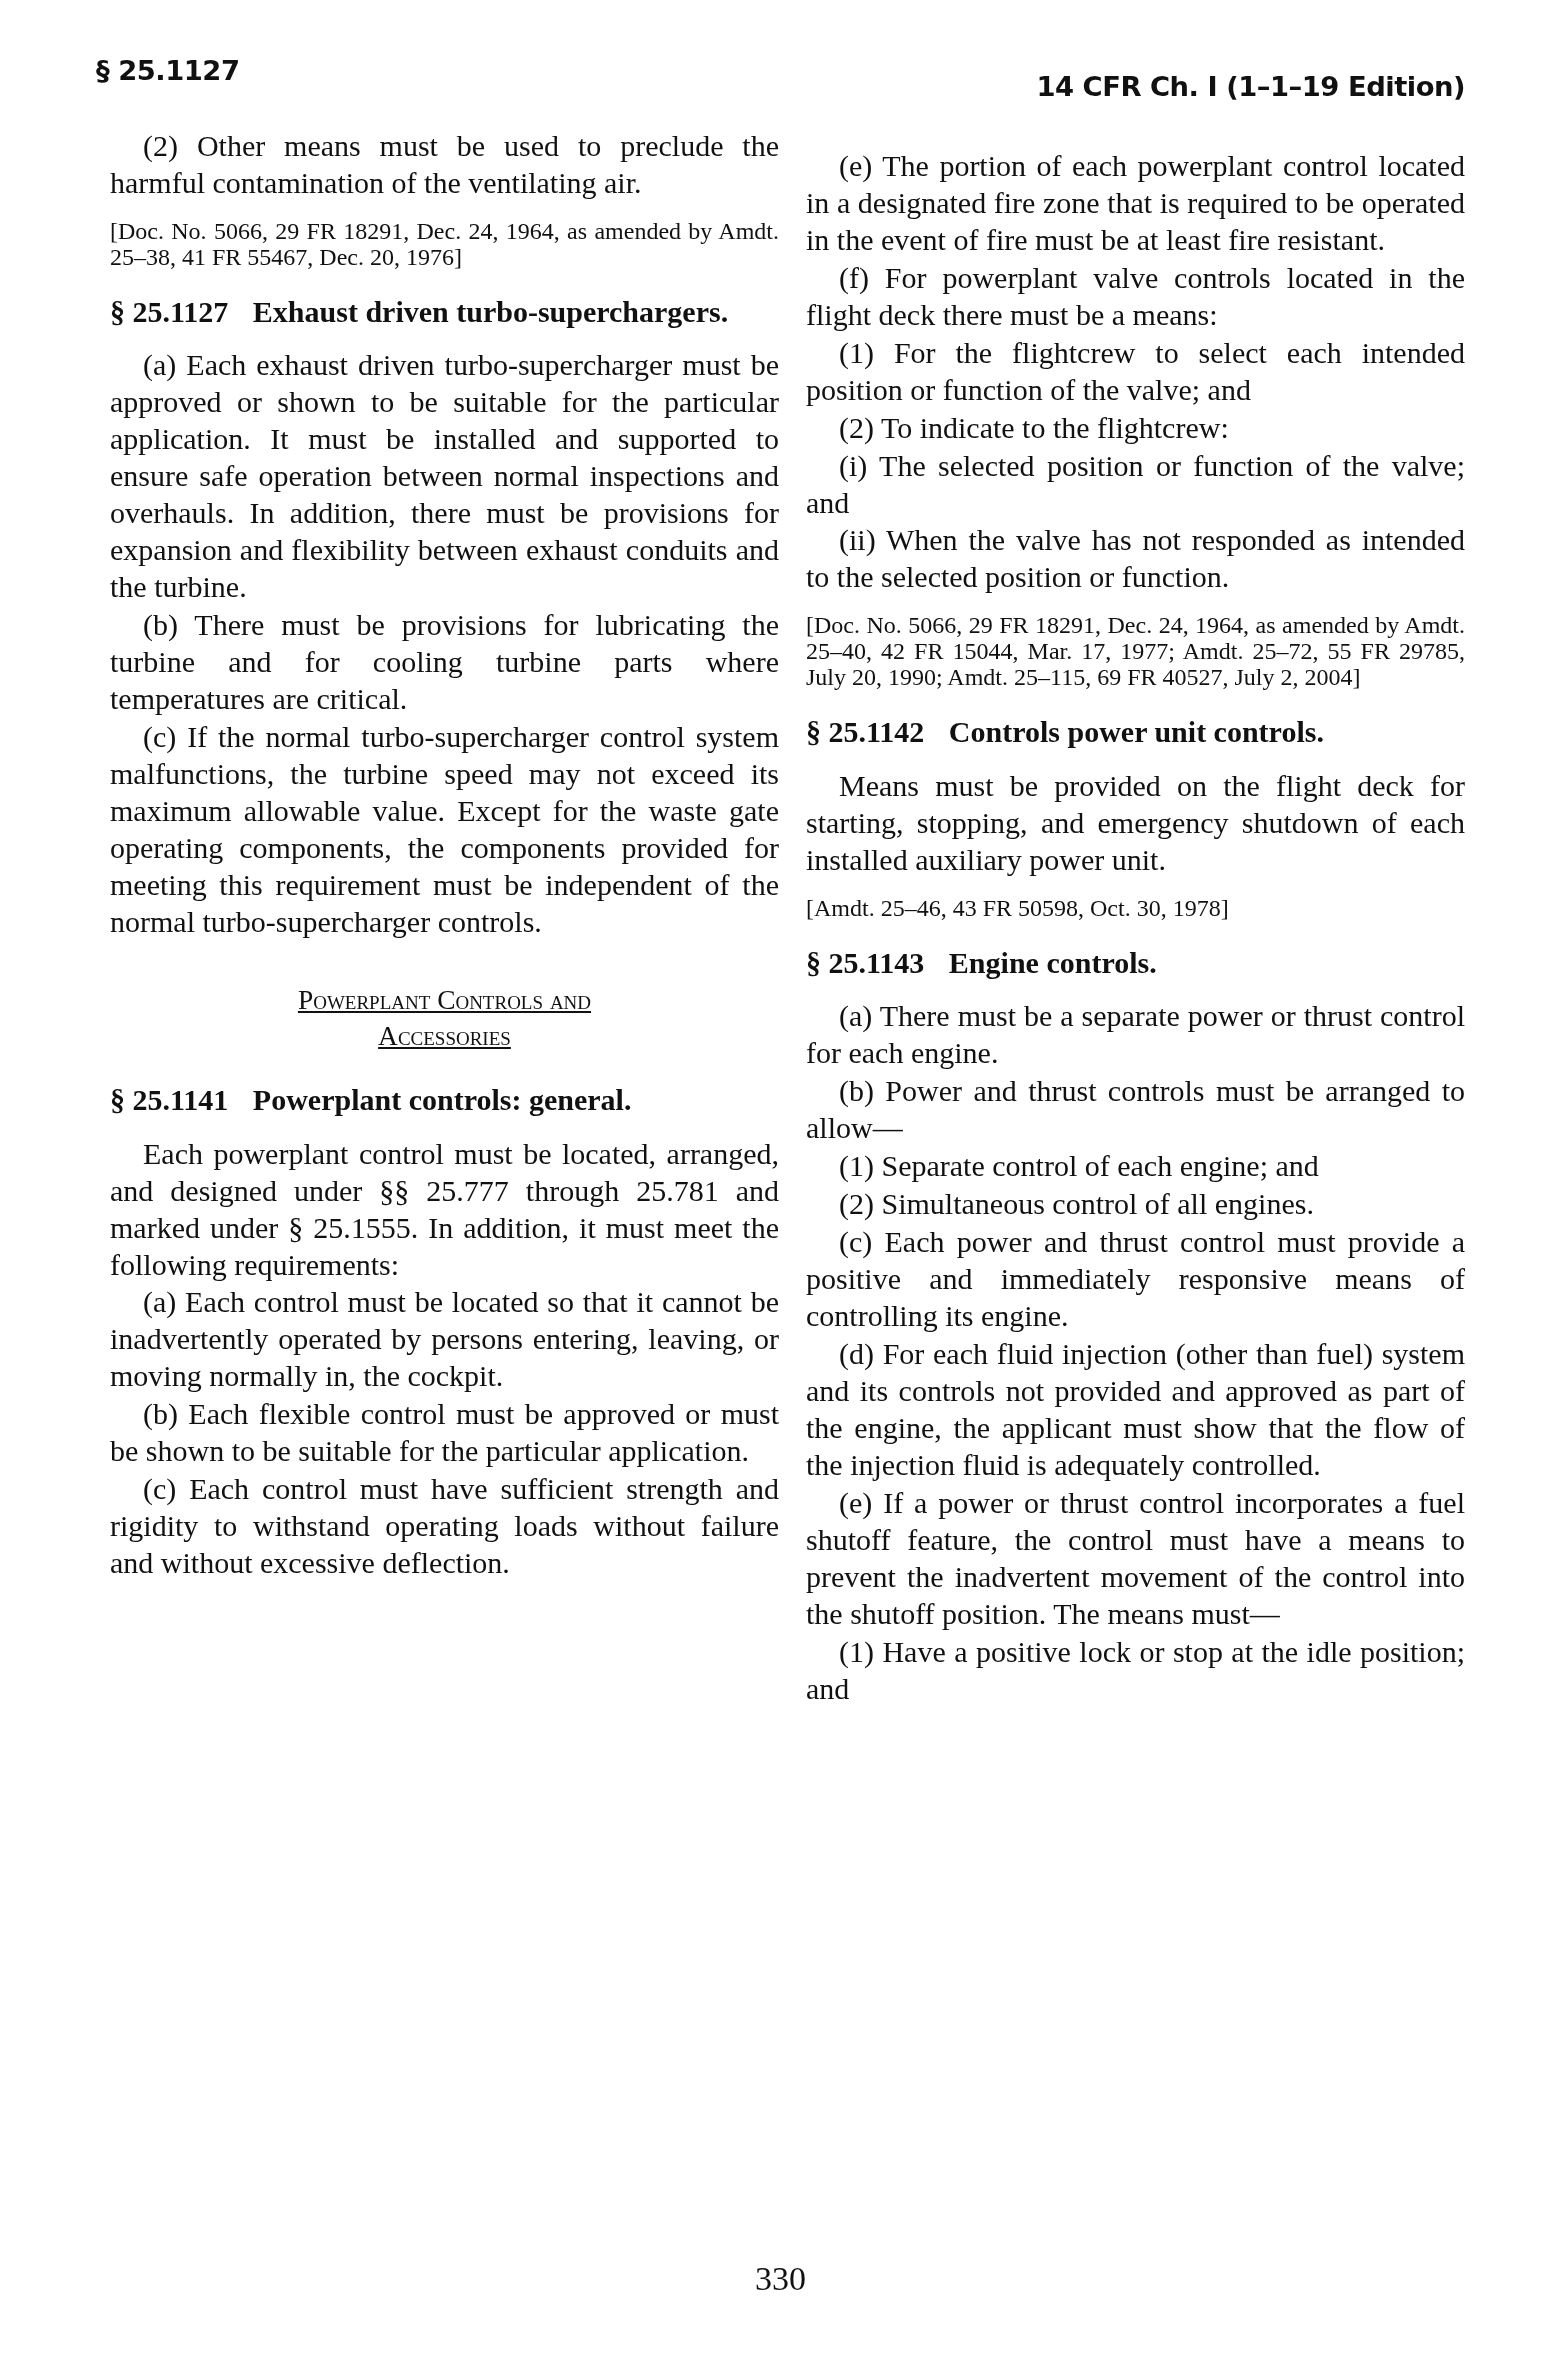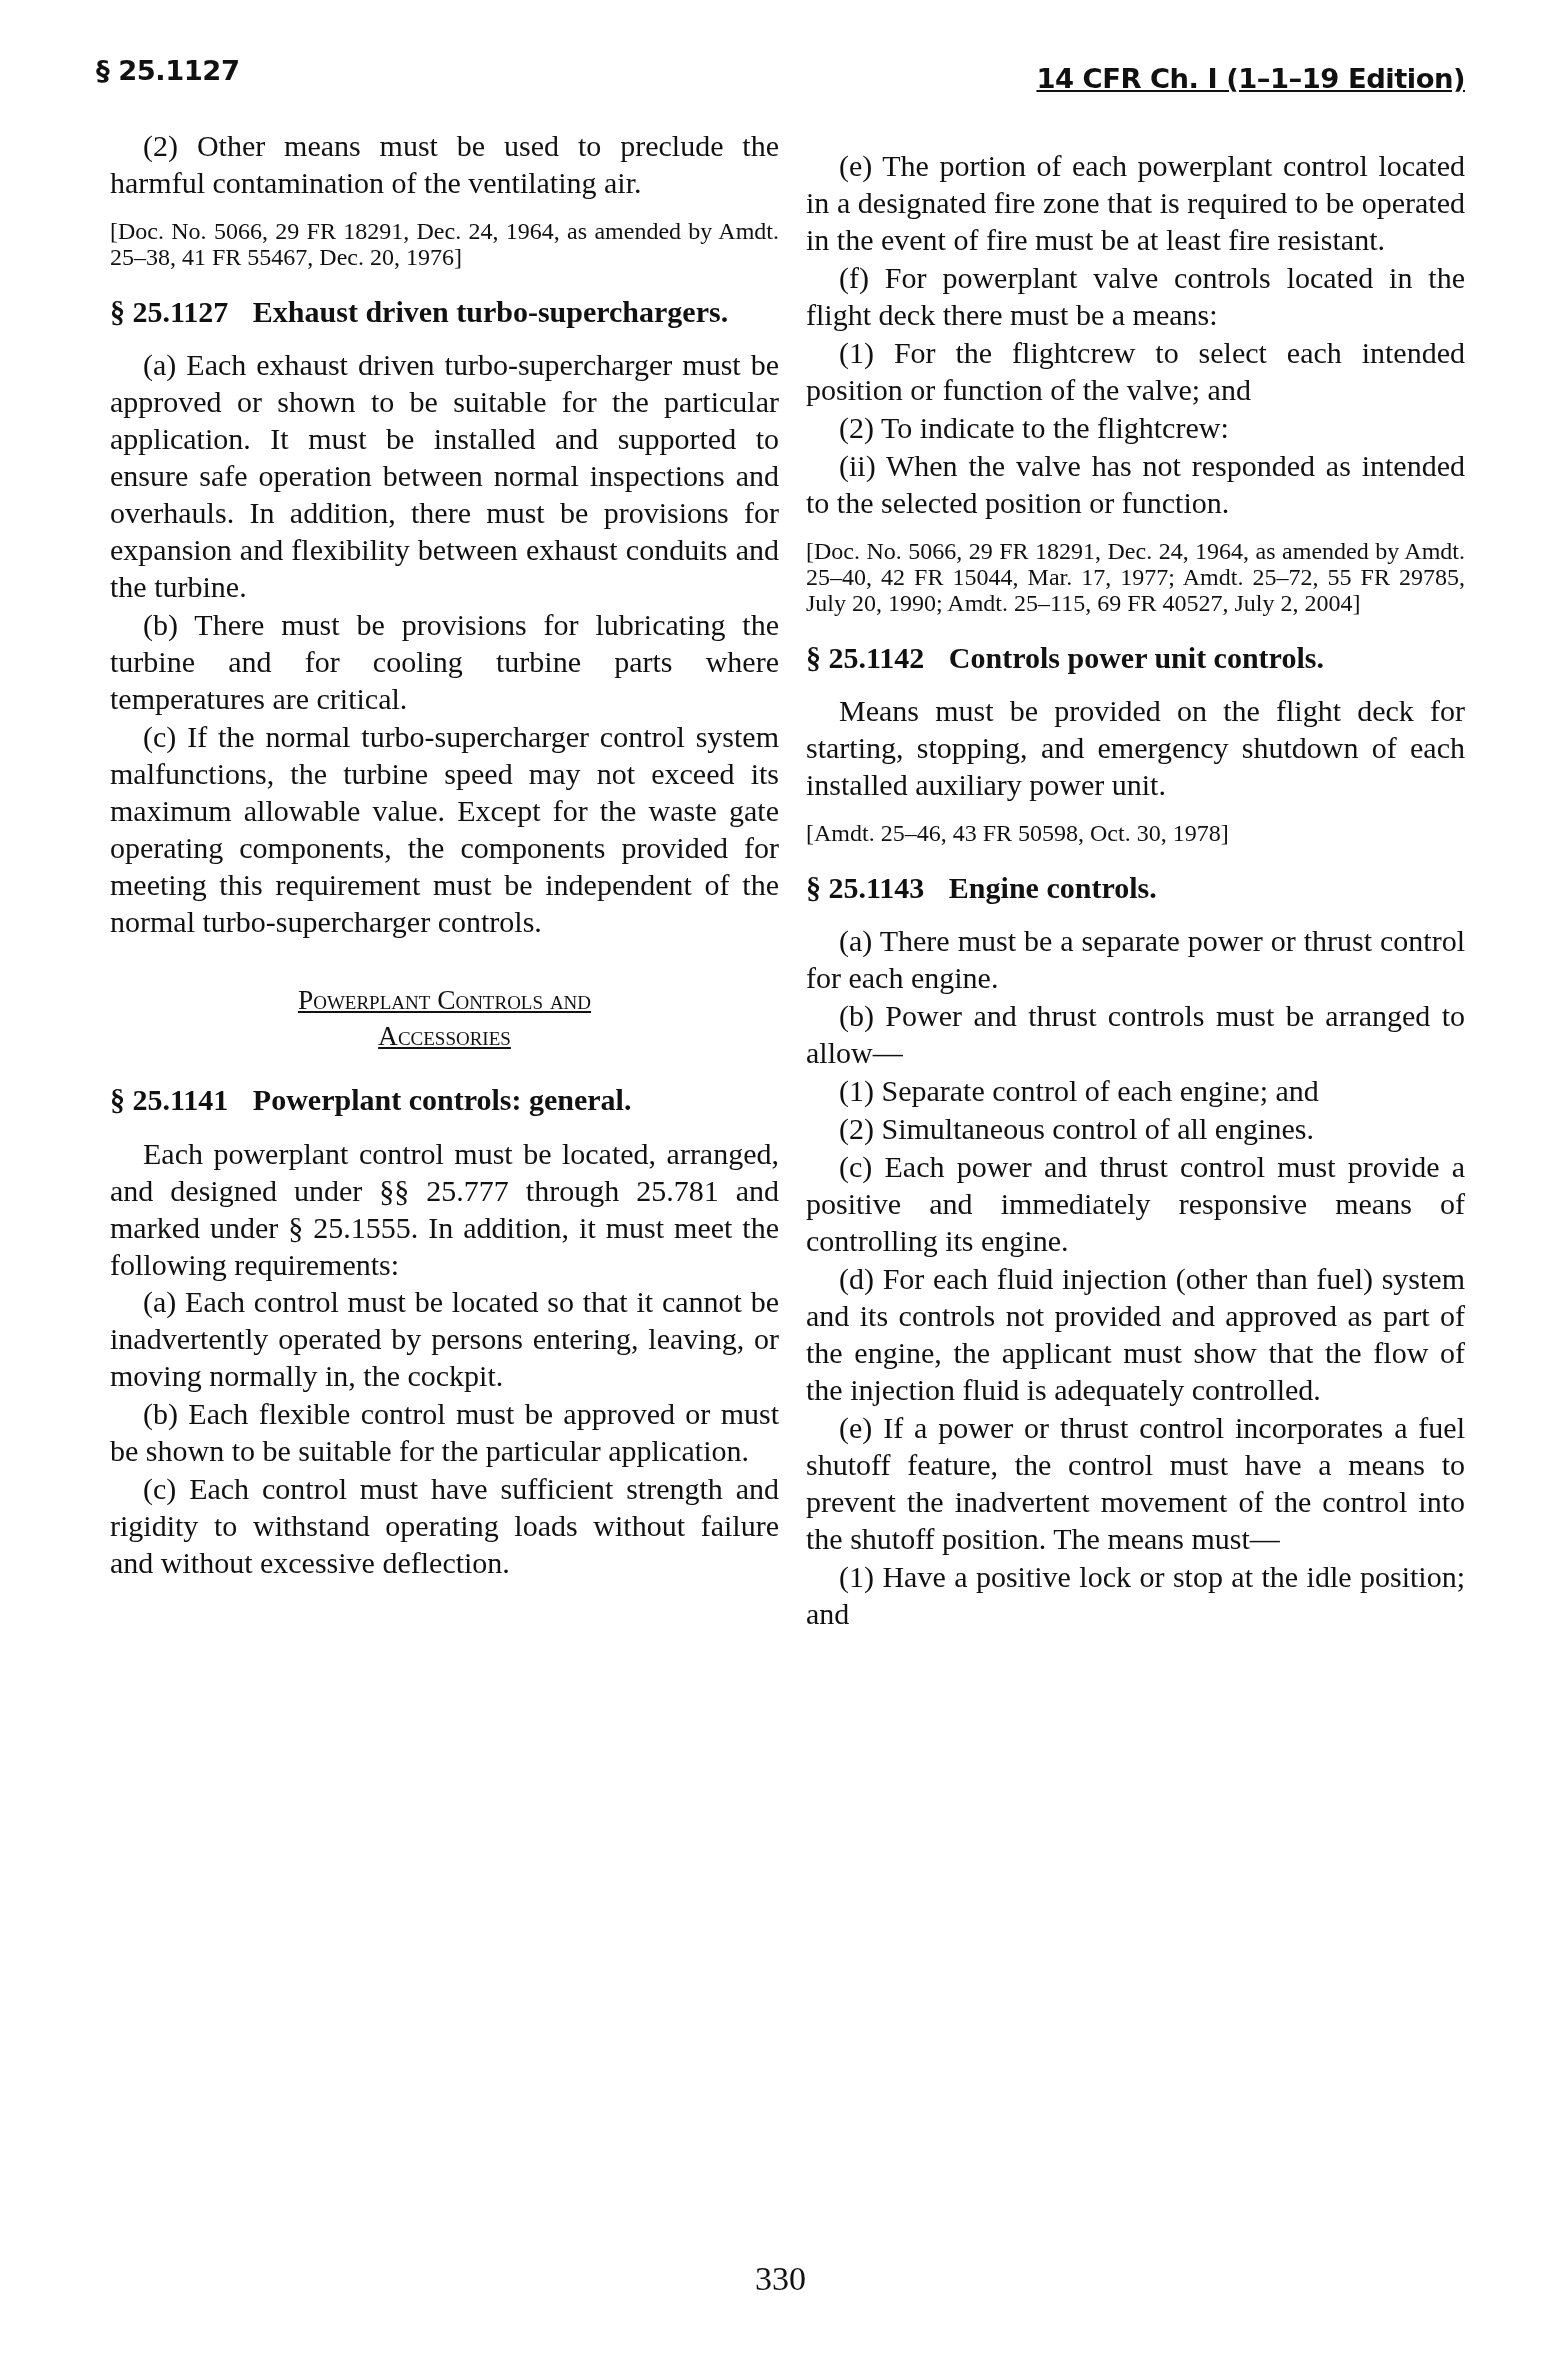--- a/index.html
+++ b/index.html
@@ -3,21 +3,21 @@
 <meta charset="utf-8">
 <style>
   html, body { margin: 0; padding: 0; background: #ffffff; }
   body { width: 1561px; height: 2366px; position: relative; overflow: hidden; color: #111111; }
   .running-head {
     position: absolute; top: 55px; left: 96px; width: 1369px; height: 38px;
     font-family: "DejaVu Sans", sans-serif; font-weight: bold; font-size: 27.4px;
     letter-spacing: -0.5px;
   }
   .running-head .left { position: absolute; left: 0; top: 0; }
-  .running-head .right { position: absolute; right: 0; top: 8px; text-decoration: underline; }
+  .running-head .right { position: absolute; right: 0; top: 16px; }
   .col {
     position: absolute; top: 127px;
     font-family: "Liberation Serif", "DejaVu Serif", serif;
     font-size: 30px; line-height: 37px;
   }
   .col.left { left: 110px; width: 669px; }
   .col.right { left: 806px; width: 659px; margin-top: 20px; }
   p { margin: 0 0 0.9px 0; text-align: justify; text-indent: 33px; hyphens: manual; }
   p.para { }
   p.cite {
@@ -70,20 +70,21 @@
   <p class="para">(a) Each control must be located so that it cannot be inadvertently operated by persons entering, leaving, or moving normally in, the cockpit.</p>
   <p class="para">(b) Each flexible control must be approved or must be shown to be suitable for the particular application.</p>
   <p class="para">(c) Each control must have sufficient strength and rigidity to withstand operating loads without failure and without excessive deflection.</p>
 </div>
 
 <div class="col right">
   <p class="para">(e) The portion of each powerplant control located in a designated fire zone that is required to be operated in the event of fire must be at least fire resistant.</p>
   <p class="para">(f) For powerplant valve controls located in the flight deck there must be a means:</p>
   <p class="para">(1) For the flightcrew to select each intended position or function of the valve; and</p>
   <p class="para">(2) To indicate to the flightcrew:</p>
+  <p class="para">(i) The selected position or function of the valve; and</p>
   <p class="para">(ii) When the valve has not responded as intended to the selected position or function.</p>
   <p class="cite">[Doc. No. 5066, 29 FR 18291, Dec. 24, 1964, as amended by Amdt. 25–40, 42 FR 15044, Mar. 17, 1977; Amdt. 25–72, 55 FR 29785, July 20, 1990; Amdt. 25–115, 69 FR 40527, July 2, 2004]</p>
 
   <div class="sec-head">
     <span class="num">§ 25.1142</span>
     <span>Controls power unit controls.</span>
   </div>
   <p class="para">Means must be provided on the flight deck for starting, stopping, and emergency shutdown of each installed auxiliary power unit.</p>
   <p class="cite">[Amdt. 25–46, 43 FR 50598, Oct. 30, 1978]</p>
 

